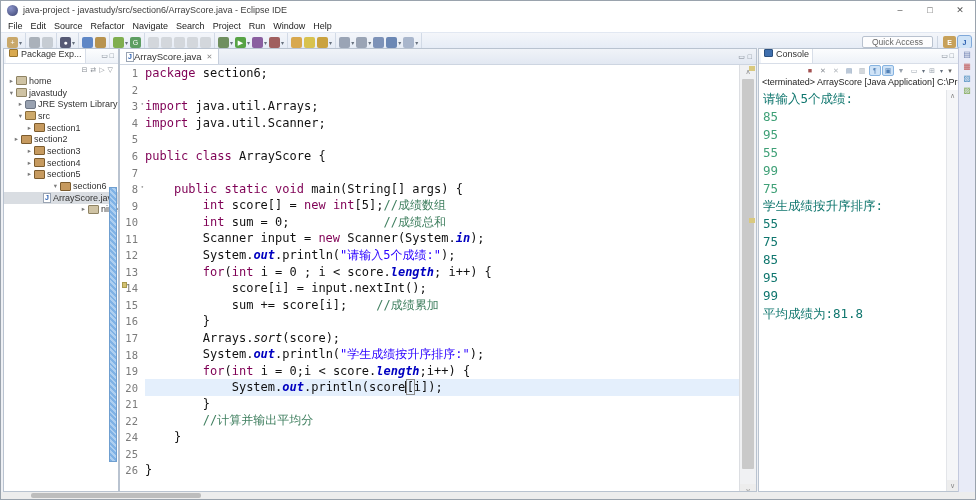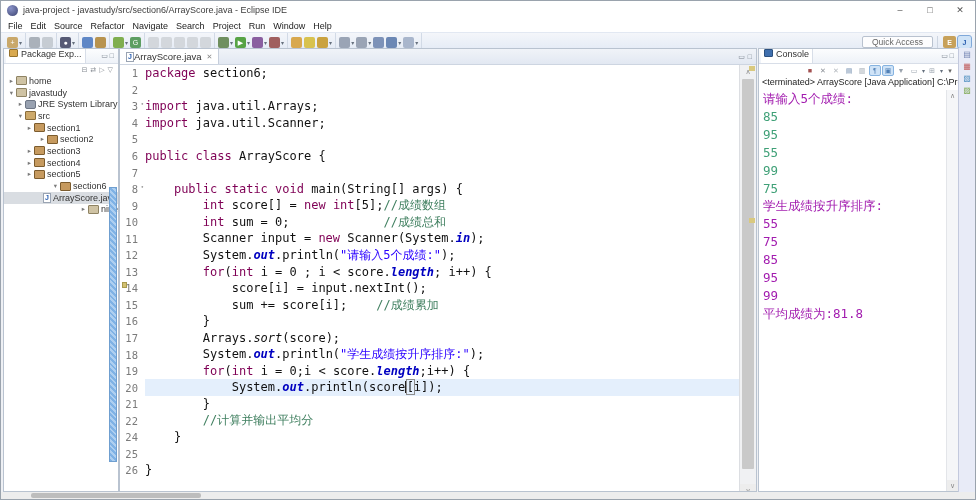--- a/index.html
+++ b/index.html
@@ -110,21 +110,21 @@
   .console { left:757px; top:0; width:201px; bottom:0; overflow:hidden; }
   .con-icon { width:9px; height:8px; background:#3f6fae; border-radius:1px;
     border:1px solid #2b507f; }
   .ctoolbar { height:12px; display:flex; align-items:center; justify-content:flex-end;
     gap:1px; padding-right:2px; }
   .cicon { width:12px; height:11px; display:flex; align-items:center; justify-content:center;
     font-size:7px; line-height:1; }
   .cicon.pressed { background:#cfe3f7; border:1px solid #86b3e0; border-radius:2px; }
   .cstatus { font-size:9px; color:#1d1d1d; padding:1px 3px; white-space:nowrap; overflow:hidden; }
   .cout { position:absolute; top:41px; left:4px; right:14px; bottom:0; overflow:hidden; }
-  .con-line { font:12.5px/17.9px "DejaVu Sans Mono", monospace; color:#a21caf; white-space:nowrap; }
+  .con-line { font:12.5px/17.9px "DejaVu Sans Mono", monospace; color:#0f766e; white-space:nowrap; }
   .con-line.in { color:#3fa077; }
   .cscroll { position:absolute; top:41px; right:0; width:12px; bottom:0;
     background:#f5f6f8; border-left:1px solid #e3e5e9; }
   .cscroll .arr { height:11px; line-height:11px; }
 
   
   .rightbar { position:absolute; right:0; top:0; width:17px; bottom:0; background:#e8ebf7;
     border-left:1px solid #c3c9dd; display:flex; flex-direction:column; align-items:center;
     padding-top:3px; gap:4px; }
   .ricon { font-size:8px; line-height:1; }
@@ -315,21 +315,21 @@
           <div class="tree-row" style="padding-left: 12px;">
             <span class="tw">▾</span>
             <span class="ic ic-src"></span>
             <span class="tl">src</span>
           </div>
           <div class="tree-row" style="padding-left: 21px;">
             <span class="tw">▸</span>
             <span class="ic ic-package"></span>
             <span class="tl">section1</span>
           </div>
-          <div class="tree-row" style="padding-left: 34px;">
+          <div class="tree-row" style="padding-left: 8px;">
             <span class="tw">▸</span>
             <span class="ic ic-package"></span>
             <span class="tl">section2</span>
           </div>
           <div class="tree-row" style="padding-left: 21px;">
             <span class="tw">▸</span>
             <span class="ic ic-package"></span>
             <span class="tl">section3</span>
           </div>
           <div class="tree-row" style="padding-left: 21px;">

